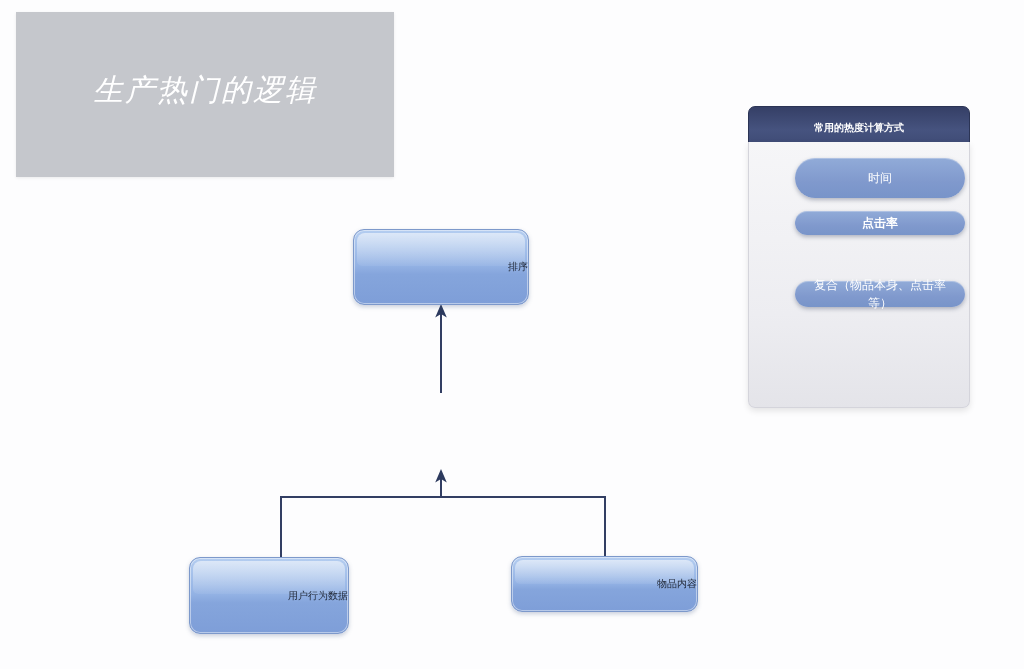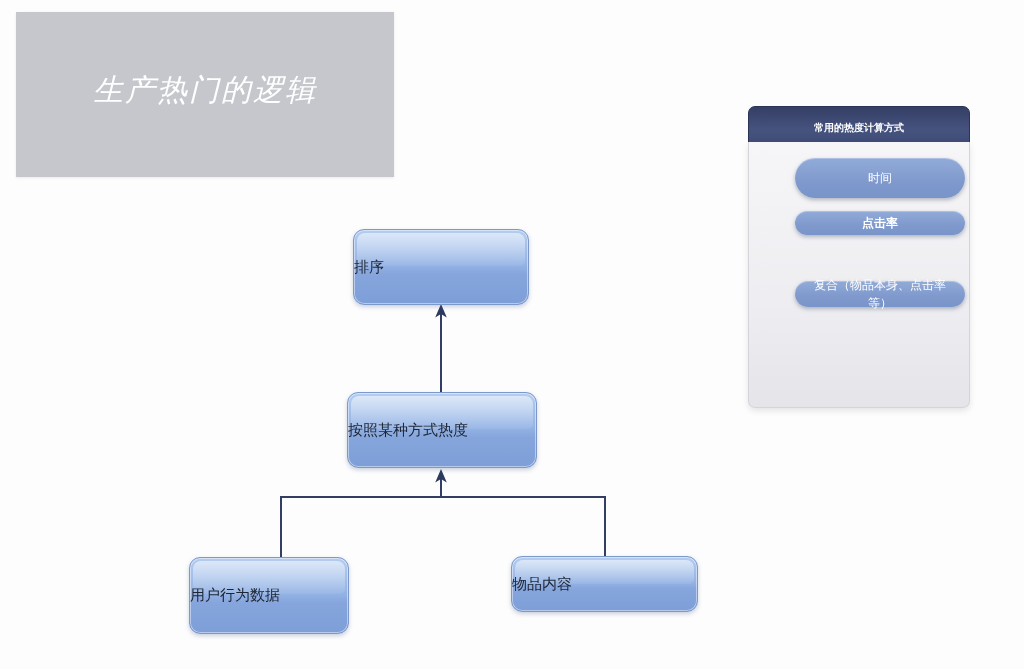--- a/index.html
+++ b/index.html
@@ -51,23 +51,23 @@
   
   .node {
     position: absolute;
     box-sizing: border-box;
     border-radius: 11px;
     border: 1px solid #7d99cb;
     background: linear-gradient(180deg, #b4cdf0 0%, #93b2e4 48%, #85a5dc 60%, #7e9ed8 100%);
     box-shadow: 0 2px 4px rgba(70,90,130,0.28), inset 0 0 0 1px rgba(255,255,255,0.45);
     display: flex;
     align-items: center;
-    justify-content: flex-start;
+    justify-content: flex-end;
     color: #1d2433;
-    font-size: 15px;
+    font-size: 10px;
   }
   .node::before {
     content: "";
     position: absolute;
     left: 3px;
     right: 3px;
     top: 3px;
     height: 44%;
     border-radius: 8px 8px 5px 5px;
     background: linear-gradient(180deg, rgba(255,255,255,0.55), rgba(255,255,255,0.06));
@@ -160,23 +160,20 @@
     </g>
     <g fill="#2c3a5e" stroke="none">
       <polygon points="441,304 435.2,317.5 441,314 446.8,317.5"></polygon>
       <polygon points="441,469 435.2,482.5 441,479 446.8,482.5"></polygon>
     </g>
   </svg>
 
   <div class="node node-sort">
     <span>排序</span>
   </div>
-  <div class="node node-heat">
-    <span>按照某种方式热度</span>
-  </div>
   <div class="node node-behavior">
     <span>用户行为数据</span>
   </div>
   <div class="node node-content">
     <span>物品内容</span>
   </div>
 
   <div class="panel">
     <div class="panel-header">
       <span>常用的热度计算方式</span>

